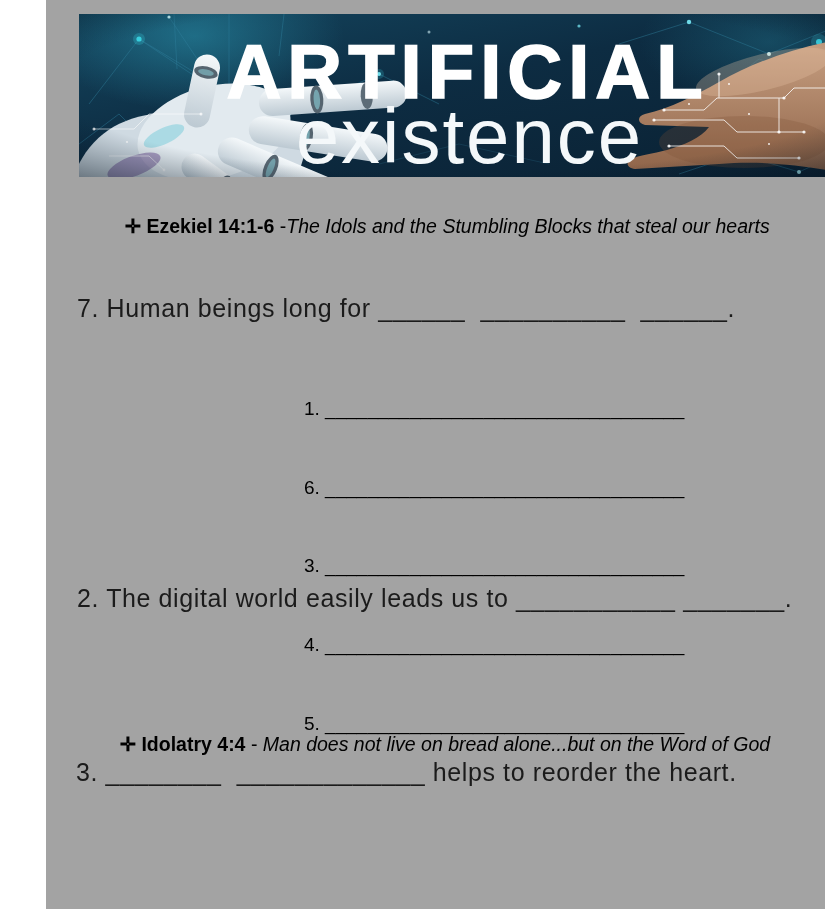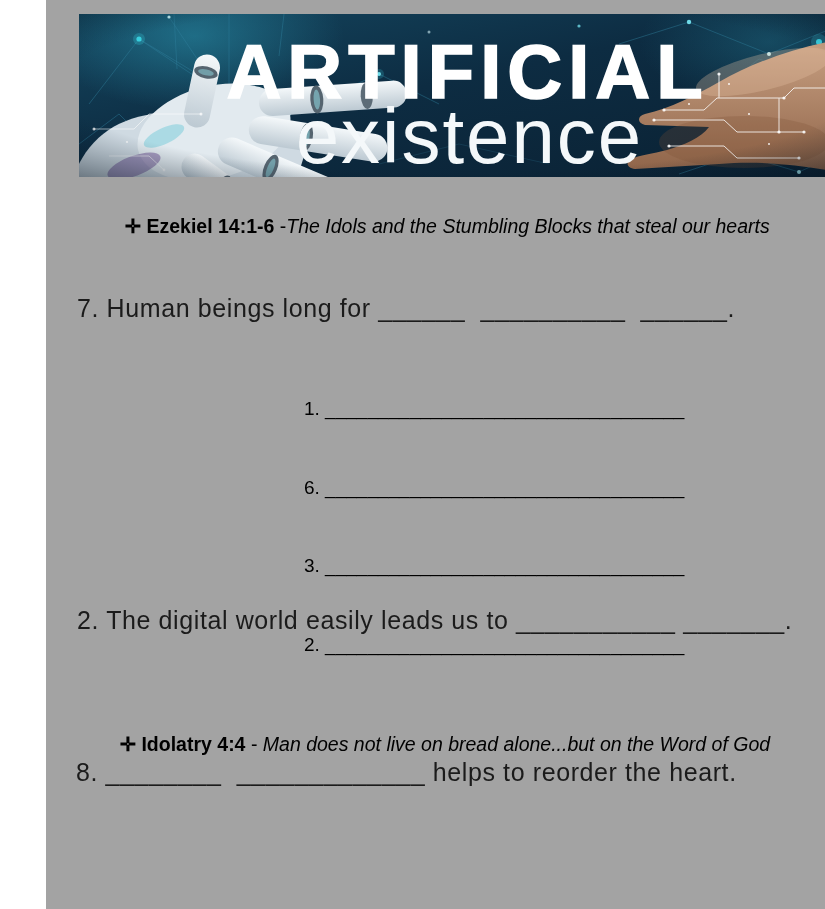--- a/index.html
+++ b/index.html
@@ -198,24 +198,25 @@
     <span class="b">✛ </span><span class="b">Ezekiel 14:1-6 </span><span>-</span><span class="i">The Idols and the Stumbling Blocks that steal our hearts</span>
   </div>
 
 
   <div class="abs question" style="left:31px;top:293px;">7. Human beings long for ______  __________  ______.</div>
 
   <div class="abs heart-list">
     <div class="row">1. __________________________________</div>
     <div class="row">6. __________________________________</div>
     <div class="row">3. __________________________________</div>
-    <div class="row">2. __________________________________</div>
-  </div>
-
-  <div class="abs question" style="left:31px;top:605px;text-align:center;">2. The digital world easily leads us to ___________ _______.</div>
+    <div class="row">4. __________________________________</div>
+    <div class="row">5. __________________________________</div>
+  </div>
+
+  <div class="abs question" style="left:31px;top:583px;text-align:center;">2. The digital world easily leads us to ___________ _______.</div>
 
   <div class="abs bullet" style="left:52px;top:711px;">
     <span class="b">✛ </span><span class="b">Idolatry 4:4 </span><span>- </span><span class="i">Man does not live on bread alone...but on the Word of God</span>
   </div>
 
-  <div class="abs question" style="left:30px;top:757px;">8. ________  _____________ helps to reorder the heart.</div>
+  <div class="abs question" style="left:30px;top:757px;">3. ________  _____________ helps to reorder the heart.</div>
 
 </div>
 
 </body></html>

